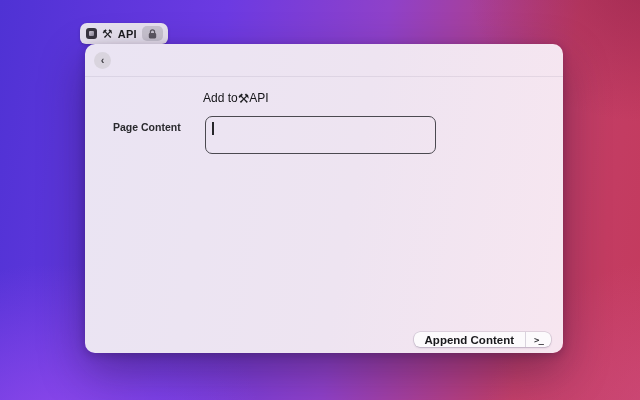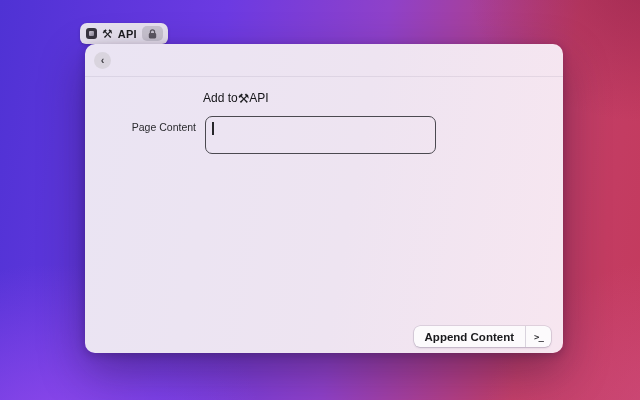--- a/index.html
+++ b/index.html
@@ -53,34 +53,34 @@
   }
   .back-btn span{font-size:11px;font-weight:700;color:#3f3d44;line-height:1;margin-top:-1px;}
 
   .dialog-title{
     position:absolute;left:118px;top:47px;
     font-size:12px;color:#141417;display:flex;align-items:center;
   }
   .dialog-title .tool-glyph{font-size:13px;}
 
   .field-label{
-    position:absolute;left:28px;top:77px;width:83px;text-align:right;
-    font-size:10.5px;font-weight:400;color:#2a2a2e;
+    position:absolute;left:28px;top:77px;width:83px;
+    font-size:10.5px;font-weight:700;color:#2a2a2e;
   }
   .text-area{
     position:absolute;left:120px;top:72px;width:231px;height:38px;
     border:1px solid #4b4950;border-radius:7px;background:transparent;
     box-sizing:border-box;
   }
   .caret{
     position:absolute;left:6px;top:5px;width:1.5px;height:13px;background:#26262a;
   }
 
   .footer-btn{
-    position:absolute;right:12px;bottom:6px;height:21px;
+    position:absolute;right:12px;bottom:6px;height:15px;
     display:flex;align-items:stretch;
     background:#fcfafc;border-radius:6px;
     box-shadow:0 0 0 .5px rgba(60,50,80,.22), 0 1px 2px rgba(40,20,60,.18);
     overflow:hidden;cursor:default;border:none;padding:0;
   }
   .footer-btn .label-seg{
     display:flex;align-items:center;padding:0 11px;
     font-size:11.5px;font-weight:700;color:#19191c;
   }
   .footer-btn .divider{width:1px;background:#d9d3dd;}

